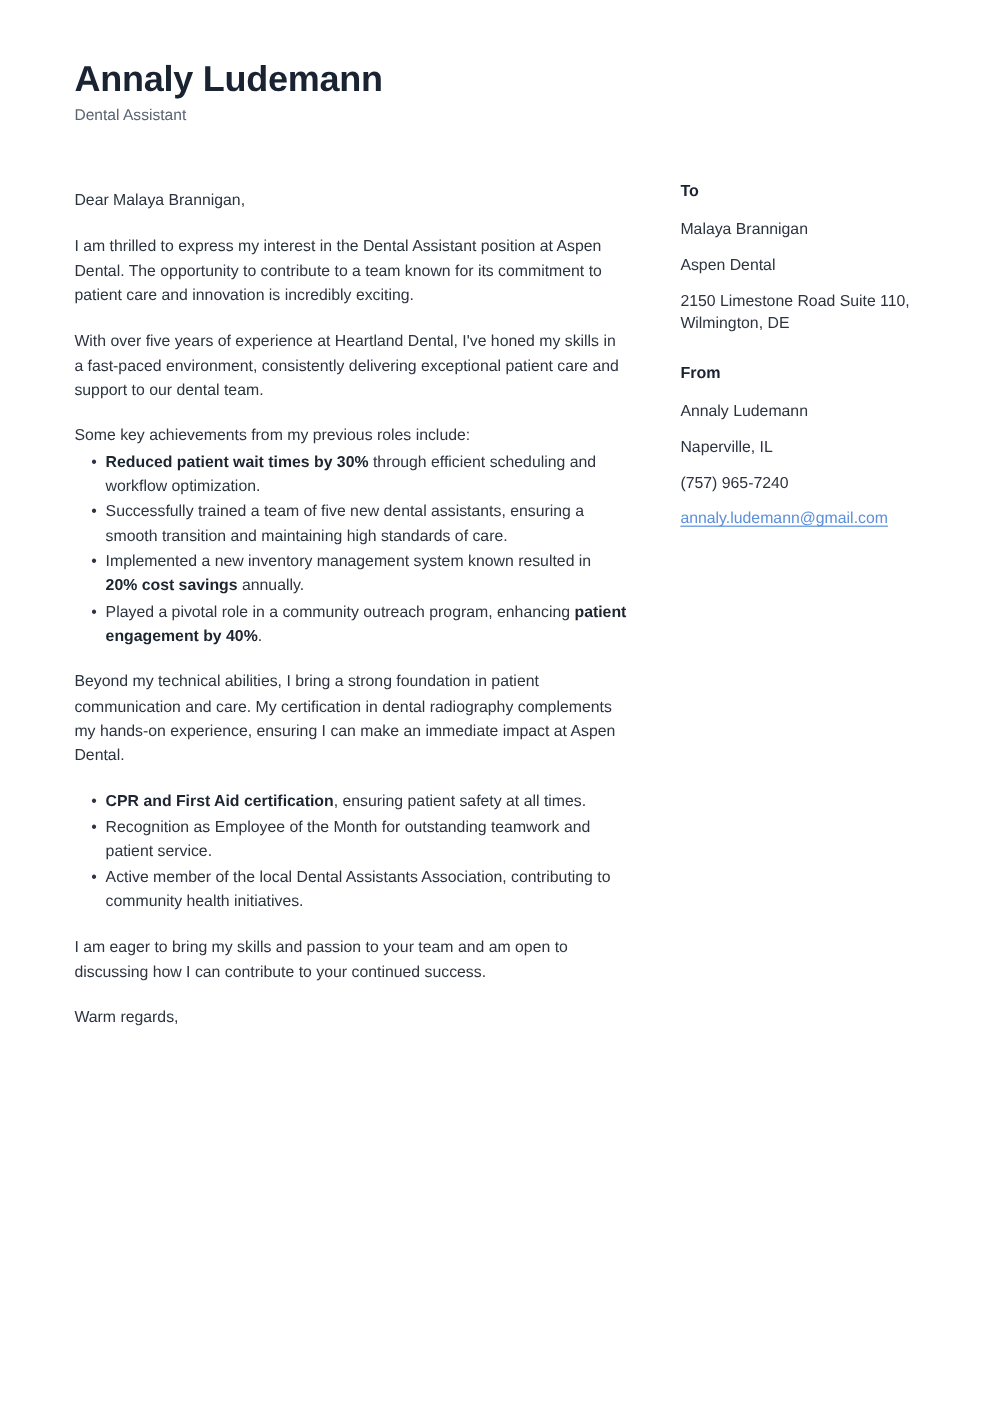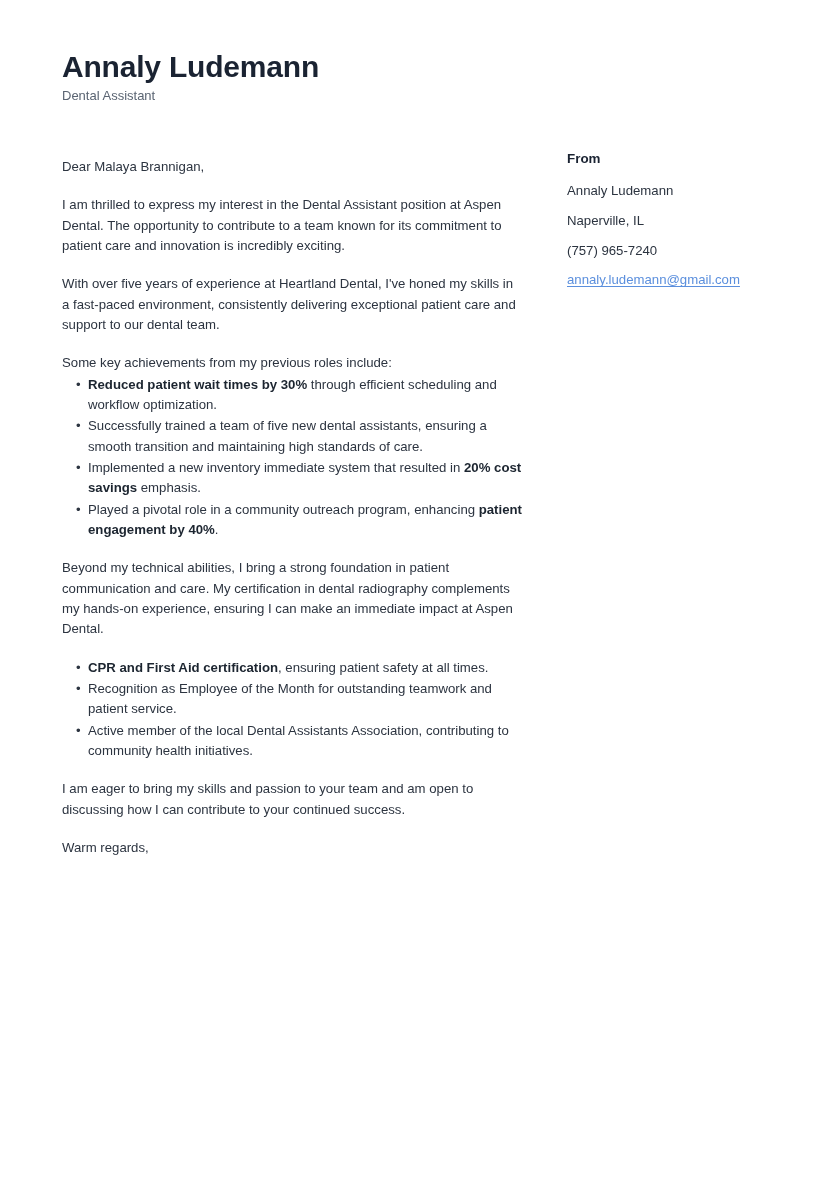--- a/index.html
+++ b/index.html
@@ -144,21 +144,21 @@
     <p class="tight-before-list">Some key achievements from my previous roles include:</p>
 
     <ul>
       <li>
         <b>Reduced patient wait times by 30%</b><span> through efficient scheduling and workflow optimization.</span>
       </li>
       <li>
         <span>Successfully trained a team of five new dental assistants, ensuring a smooth transition and maintaining high standards of care.</span>
       </li>
       <li>
-        <span>Implemented a new inventory immediate system that resulted in </span><b>20% cost savings</b><span> emphasis.</span>
+        <span>Implemented a new inventory management system known resulted in </span><b>20% cost savings</b><span> annually.</span>
       </li>
       <li>
         <span>Played a pivotal role in a community outreach program, enhancing </span><b>patient engagement by 40%</b><span>.</span>
       </li>
     </ul>
 
     <p>Beyond my technical abilities, I bring a strong foundation in patient communication and care. My certification in dental radiography complements my hands-on experience, ensuring I can make an immediate impact at Aspen Dental.</p>
 
 
     <ul>
@@ -175,20 +175,26 @@
 
 
     <p>I am eager to bring my skills and passion to your team and am open to discussing how I can contribute to your continued success.</p>
 
     <p class="signoff">Warm regards,</p>
 
   </div>
 
   <div class="sidebar">
 
+    <div class="sidebar-block">
+      <div class="sidebar-heading">To</div>
+      <div class="sidebar-line">Malaya Brannigan</div>
+      <div class="sidebar-line">Aspen Dental</div>
+      <div class="sidebar-line">2150 Limestone Road Suite 110, Wilmington, DE</div>
+    </div>
 
     <div class="sidebar-block">
       <div class="sidebar-heading">From</div>
       <div class="sidebar-line">Annaly Ludemann</div>
       <div class="sidebar-line">Naperville, IL</div>
       <div class="sidebar-line">(757) 965-7240</div>
       <div class="sidebar-line"><span class="email-link">annaly.ludemann@gmail.com</span></div>
     </div>
 
   </div>

